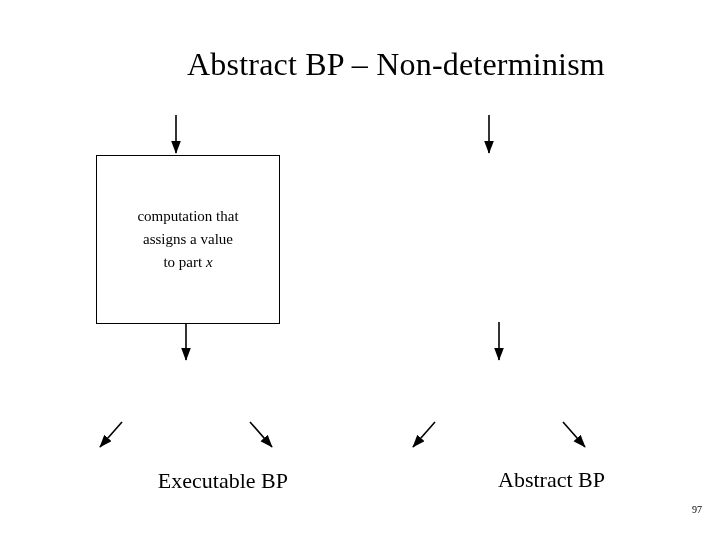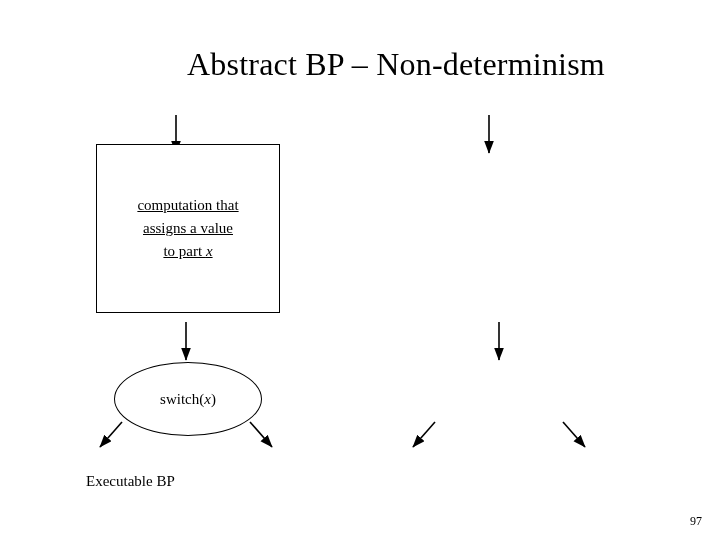--- a/index.html
+++ b/index.html
@@ -56,30 +56,30 @@
     border-radius: 50%;
     display: flex;
     align-items: center;
     justify-content: center;
     text-align: center;
     font-size: 15px;
     line-height: 18px;
   }
   .label {
     position: absolute;
-    text-align: left;
-    font-size: 15px;
+    text-align: right;
+    font-size: 22px;
     line-height: 20px;
     white-space: pre;
   }
   .pagenum {
     position: absolute;
     right: 18px;
-    bottom: 12px;
-    font-size: 12px;
+    bottom: 24px;
+    font-size: 10px;
     line-height: 13px;
   }
   svg.arrows {
     position: absolute;
     left: 0; top: 0;
     width: 720px;
     height: 540px;
     overflow: visible;
   }
   .ital { font-style: italic; }
@@ -106,28 +106,26 @@
 
     <line x1="499" y1="322" x2="499" y2="360" stroke="#000000" stroke-width="1.6" marker-end="url(#arrowhead)"></line>
 
     <line x1="122" y1="422" x2="100" y2="447" stroke="#000000" stroke-width="1.6" marker-end="url(#arrowhead)"></line>
     <line x1="250" y1="422" x2="272" y2="447" stroke="#000000" stroke-width="1.6" marker-end="url(#arrowhead)"></line>
 
     <line x1="435" y1="422" x2="413" y2="447" stroke="#000000" stroke-width="1.6" marker-end="url(#arrowhead)"></line>
     <line x1="563" y1="422" x2="585" y2="447" stroke="#000000" stroke-width="1.6" marker-end="url(#arrowhead)"></line>
   </svg>
 
-  <div class="box" style="left:96px; top:144px; width:182px; height:167px;text-decoration:underline;">
+  <div class="box" style="left:96px; top:155px; width:182px; height:167px;">
     <div class="inner">computation that<br>assigns a value<br>to part <span class="ital">x</span></div>
   </div>
 
 
-  <div class="ellipse" style="left:114px; top:362px; width:146px; height:72px;">
-    <div>switch(<span class="ital">x</span>)</div>
-  </div>
 
 
   <div class="label" style="left:86px; top:471px; width:202px;">Executable BP</div>
 
+  <div class="label" style="left:403px; top:470px; width:202px;">Abstract BP</div>
 
   <div class="pagenum">97</div>
 
 </div>
 
 </body></html>

